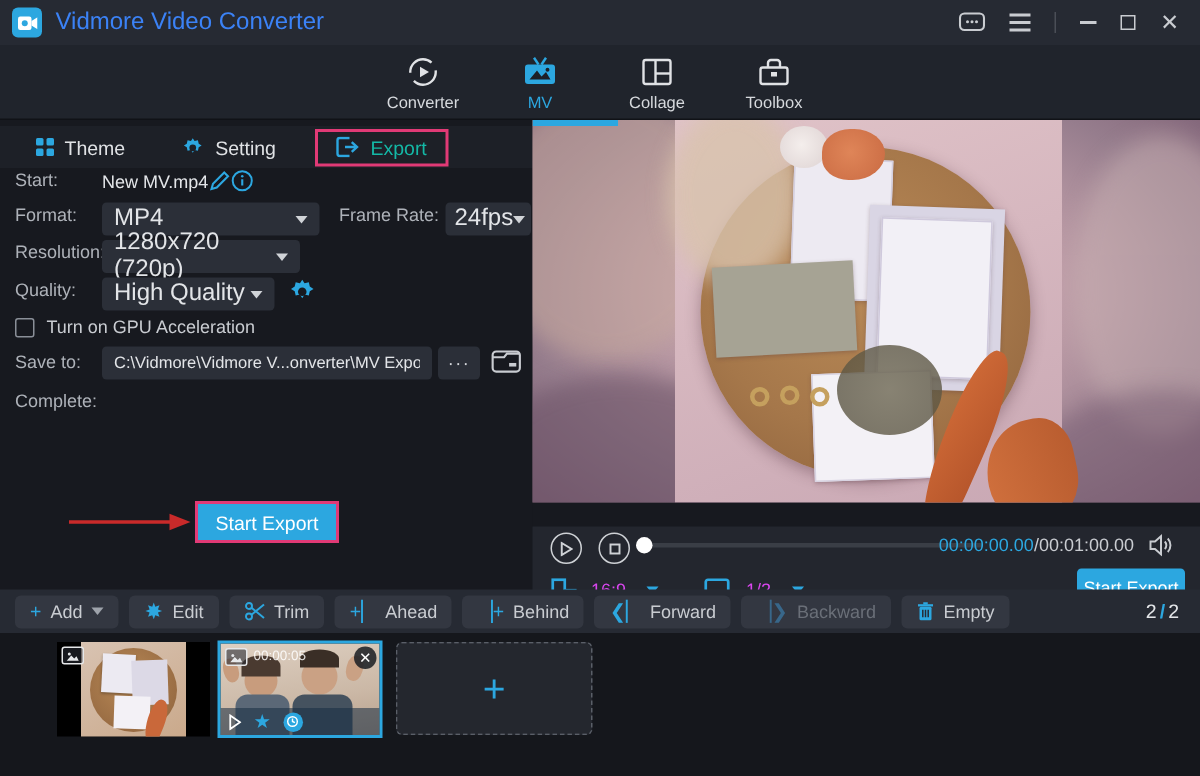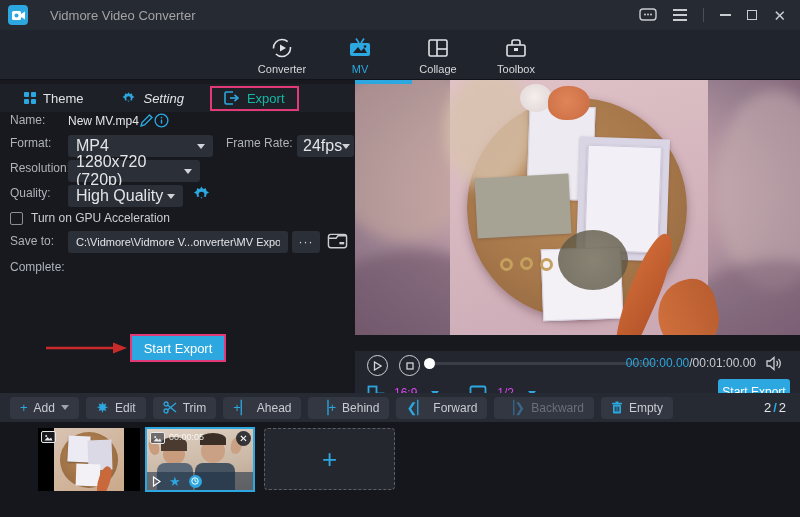--- a/index.html
+++ b/index.html
@@ -5,21 +5,21 @@
   * { margin:0; padding:0; box-sizing:border-box; }
   html,body { width:800px; height:517px; overflow:hidden; background:#17191f;
     font-family:"Liberation Sans", sans-serif; }
   .app { position:relative; width:800px; height:517px; background:#17191f; color:#d6d9dd; }
 
   
   .titlebar { position:absolute; left:0; top:0; width:800px; height:30px; background:#262a33;
     display:flex; align-items:center; }
   .appicon { width:20px; height:20px; margin-left:8px; border-radius:4px; background:#2ca7e0;
     display:flex; align-items:center; justify-content:center; }
-  .titletext { margin-left:22px; font-size:13px; color:#a3a3a3; }
+  .titletext { margin-left:9px; font-size:16px; color:#3b82f6; }
   .titlebar .right { margin-left:auto; display:flex; align-items:center; gap:16px; padding-right:14px; }
   .tbicon { color:#c9ccd1; display:flex; align-items:center; cursor:default; }
   .hamburger { display:flex; flex-direction:column; gap:3px; }
   .hamburger i { display:block; width:14px; height:2px; background:#c9ccd1; }
   .tb-sep { width:1px; height:14px; background:#4a4e57; }
   .maxbox { width:10px; height:10px; border:1.5px solid #c9ccd1; }
   .minline { width:11px; height:2px; background:#c9ccd1; }
   .closex { font-size:15px; color:#c9ccd1; line-height:1; }
 
   
@@ -28,21 +28,21 @@
   .navtabs { position:absolute; left:243px; top:2px; display:flex; }
   .navtab { width:78px; display:flex; flex-direction:column; align-items:center; gap:3px; padding-top:4px; cursor:pointer; }
   .navtab .lbl { font-size:11px; color:#d6d9dd; }
   .navtab.active .lbl { color:#2ca7e0; }
 
   
   .panel { position:absolute; left:0; top:80px; width:355px; height:313px; background:#17191f; }
   .ptabs { position:absolute; left:0; top:4px; width:355px; height:28px; background:#1d2027;
     display:flex; align-items:center; }
   .ptab { display:flex; align-items:center; gap:7px; font-size:13px; color:#e0e2e5; padding:4px 10px; cursor:pointer; }
-  .ptab.t1 { margin-left:14px; } .ptab.t2 { margin-left:18px;font-style:italic; }
+  .ptab.t1 { margin-left:14px; } .ptab.t2 { margin-left:18px; }
   .ptab.hl { margin-left:16px; border:2px solid #e13a76; color:#14b8a6; padding:3px 12px; }
   .themeic { display:grid; grid-template-columns:5px 5px; grid-gap:2px; }
   .themeic i { width:5px; height:5px; background:#2ca7e0; border-radius:1px; }
 
   .frow { position:absolute; display:flex; align-items:center; font-size:12px; }
   .flabel { color:#aeb2b9; }
   .dd { background:#2b2f38; border-radius:3px; height:22px; display:flex; align-items:center;
     padding:0 8px; color:#e3e5e8; font-size:16px; cursor:pointer; }
   .caret { width:0; height:0; border-left:4px solid transparent; border-right:4px solid transparent;
     border-top:5px solid #d0d3d7; margin-left:auto; }
@@ -227,21 +227,21 @@
               <path d="M9 1 H2.5 a1.5 1.5 0 0 0 -1.5 1.5 v9 a1.5 1.5 0 0 0 1.5 1.5 H9" fill="none" stroke="#2ca7e0" stroke-width="1.6"></path>
               <line x1="6" y1="7" x2="13" y2="7" stroke="#2ca7e0" stroke-width="1.6"></line>
               <polyline points="10.5,3.8 14,7 10.5,10.2" fill="none" stroke="#2ca7e0" stroke-width="1.6"></polyline>
             </svg>
         </span>
         <span>Export</span>
       </div>
     </div>
 
     <div class="frow" style="left:10px; top:33px;">
-      <span class="flabel">Name:</span>
+      <span class="flabel">Start:</span>
     </div>
     <div class="frow" style="left:68px; top:33px; ">
       <span style="color:#e3e5e8;">New MV.mp4</span>
       <span>
         <svg width="15" height="15" viewBox="0 0 15 15">
             <path d="M2 13 l1-3.5 7.5-7.5 2.5 2.5 -7.5 7.5 z" fill="none" stroke="#2ca7e0" stroke-width="1.4"></path>
           </svg>
       </span>
       <span>
         <svg width="15" height="15" viewBox="0 0 16 16">

